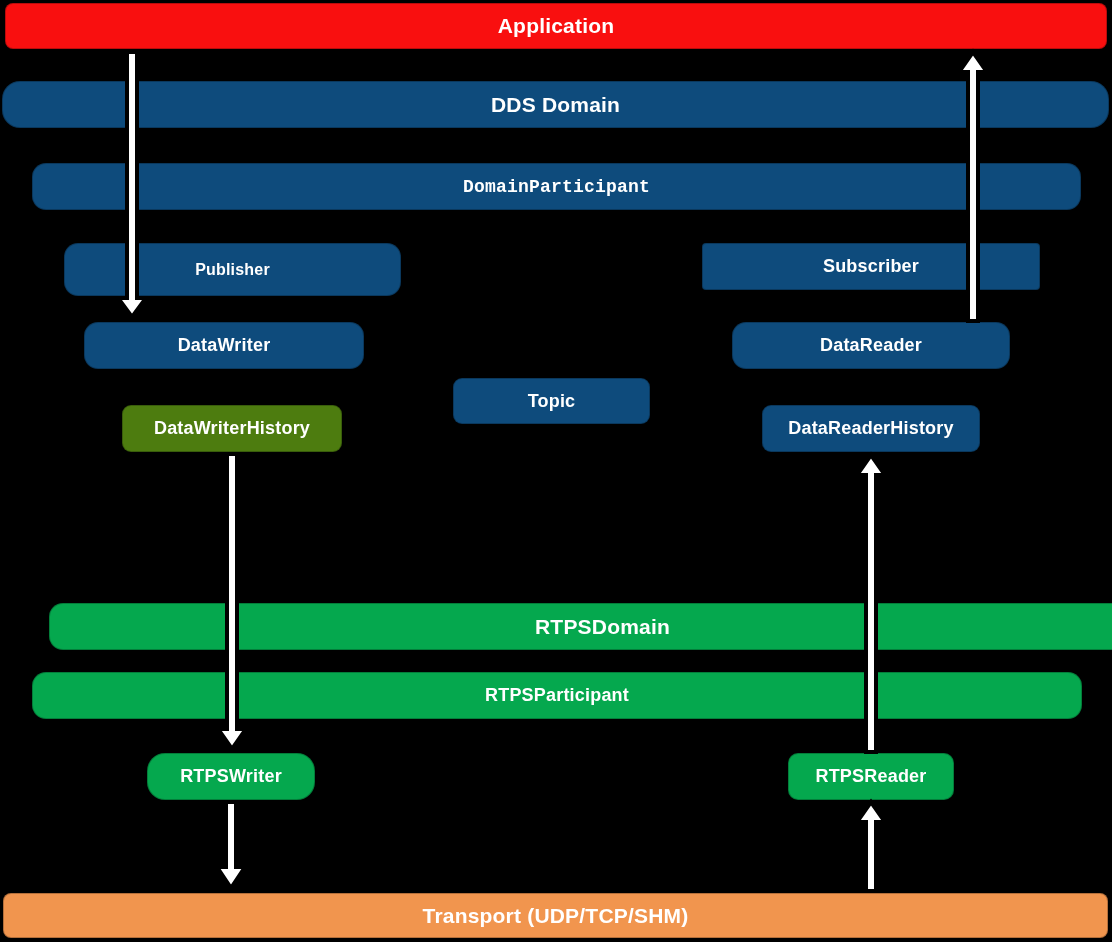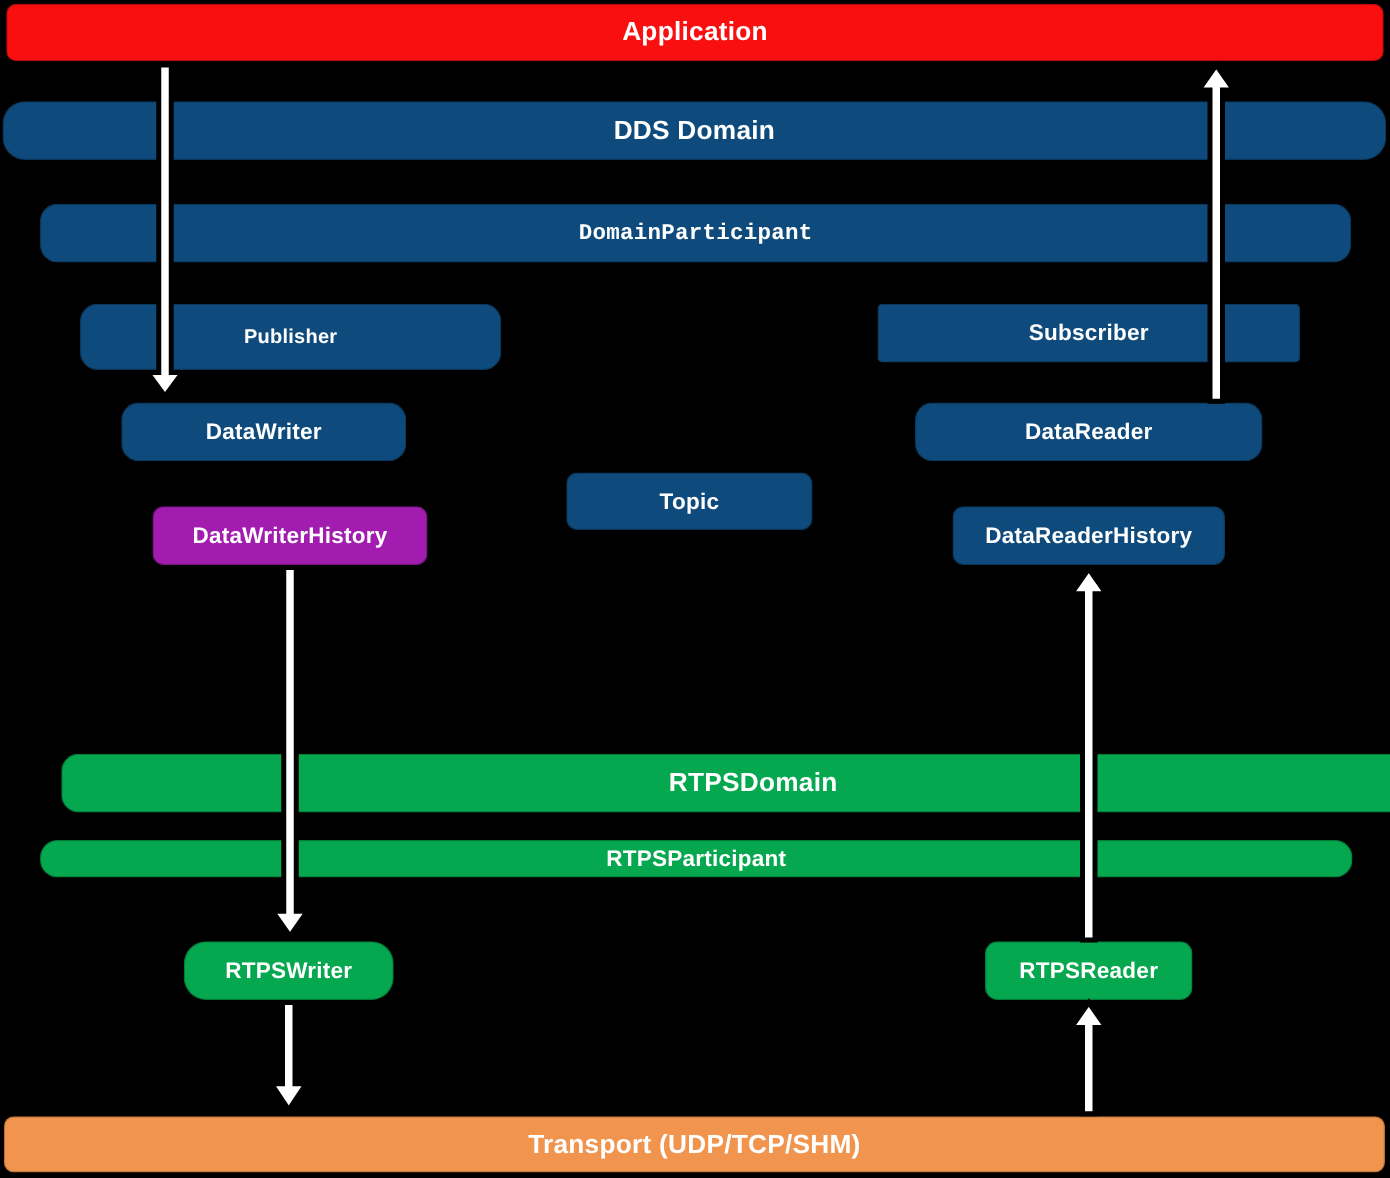--- a/index.html
+++ b/index.html
@@ -18,27 +18,27 @@
     border:1.5px solid rgba(0,0,0,0.25);
     white-space:nowrap;
     letter-spacing:.2px;
   }
   
   .n-application        {left:5px;  top:3px;  width:1102px;height:46px;border-radius:8px; font-size:21px;}
   .n-dds-domain         {left:2px;  top:81px; width:1107px;height:47px;border-radius:18px;font-size:21px;}
   .n-domain-participant {left:32px; top:163px;width:1049px;height:47px;border-radius:14px;font-size:18px;}
   .n-publisher          {left:64px; top:243px;width:337px; height:53px;border-radius:14px;font-size:16px;}
   .n-subscriber         {left:702px;top:243px;width:338px; height:47px;border-radius:4px;font-size:18px;}
-  .n-data-writer        {left:97px; top:322px;width:228px; height:47px;border-radius:14px;font-size:18px;}
+  .n-data-writer        {left:84px; top:322px;width:280px; height:47px;border-radius:14px;font-size:18px;}
   .n-data-reader        {left:732px;top:322px;width:278px; height:47px;border-radius:14px;font-size:18px;}
   .n-topic              {left:453px;top:378px;width:197px; height:46px;border-radius:9px; font-size:18px;}
   .n-data-writer-history{left:122px;top:405px;width:220px; height:47px;border-radius:9px; font-size:18px;}
   .n-data-reader-history{left:762px;top:405px;width:218px; height:47px;border-radius:9px; font-size:18px;}
   .n-rtps-domain        {left:3px;  top:603px;width:1107px;height:47px;border-radius:14px;font-size:21px;margin-left:46px;}
-  .n-rtps-participant   {left:32px; top:672px;width:1050px;height:30px;border-radius:14px;font-size:18px;}
+  .n-rtps-participant   {left:32px; top:672px;width:1050px;height:47px;border-radius:14px;font-size:18px;}
   .n-rtps-writer        {left:147px;top:753px;width:168px; height:47px;border-radius:18px;font-size:18px;}
   .n-rtps-reader        {left:788px;top:753px;width:166px; height:47px;border-radius:10px;font-size:18px;}
   .n-transport          {left:3px;  top:893px;width:1105px;height:45px;border-radius:8px; font-size:21px;}
 
   .arrows{position:absolute;left:0;top:0;width:1112px;height:942px;pointer-events:none;}
   .arrows path{stroke-width:4;stroke-linejoin:miter;}
 </style>
 </head>
 <body>
 
@@ -53,21 +53,21 @@
   <div class="node n-publisher" style="background-color: rgb(14, 75, 124);">Publisher</div>
 
   <div class="node n-subscriber" style="background-color: rgb(14, 75, 124);">Subscriber</div>
 
   <div class="node n-data-writer" style="background-color: rgb(14, 75, 124);">DataWriter</div>
 
   <div class="node n-data-reader" style="background-color: rgb(14, 75, 124);">DataReader</div>
 
   <div class="node n-topic" style="background-color: rgb(14, 75, 124);">Topic</div>
 
-  <div class="node n-data-writer-history" style="background-color: #a21caf;">DataWriterHistory</div>
+  <div class="node n-data-writer-history" style="background-color: #4d7c0f;">DataWriterHistory</div>
 
   <div class="node n-data-reader-history" style="background-color: rgb(14, 75, 124);">DataReaderHistory</div>
 
   <div class="node n-rtps-domain" style="background-color: rgb(5, 168, 78);">RTPSDomain</div>
 
   <div class="node n-rtps-participant" style="background-color: rgb(5, 168, 78);">RTPSParticipant</div>
 
   <div class="node n-rtps-writer" style="background-color: rgb(5, 168, 78);">RTPSWriter</div>
 
   <div class="node n-rtps-reader" style="background-color: rgb(5, 168, 78);">RTPSReader</div>

